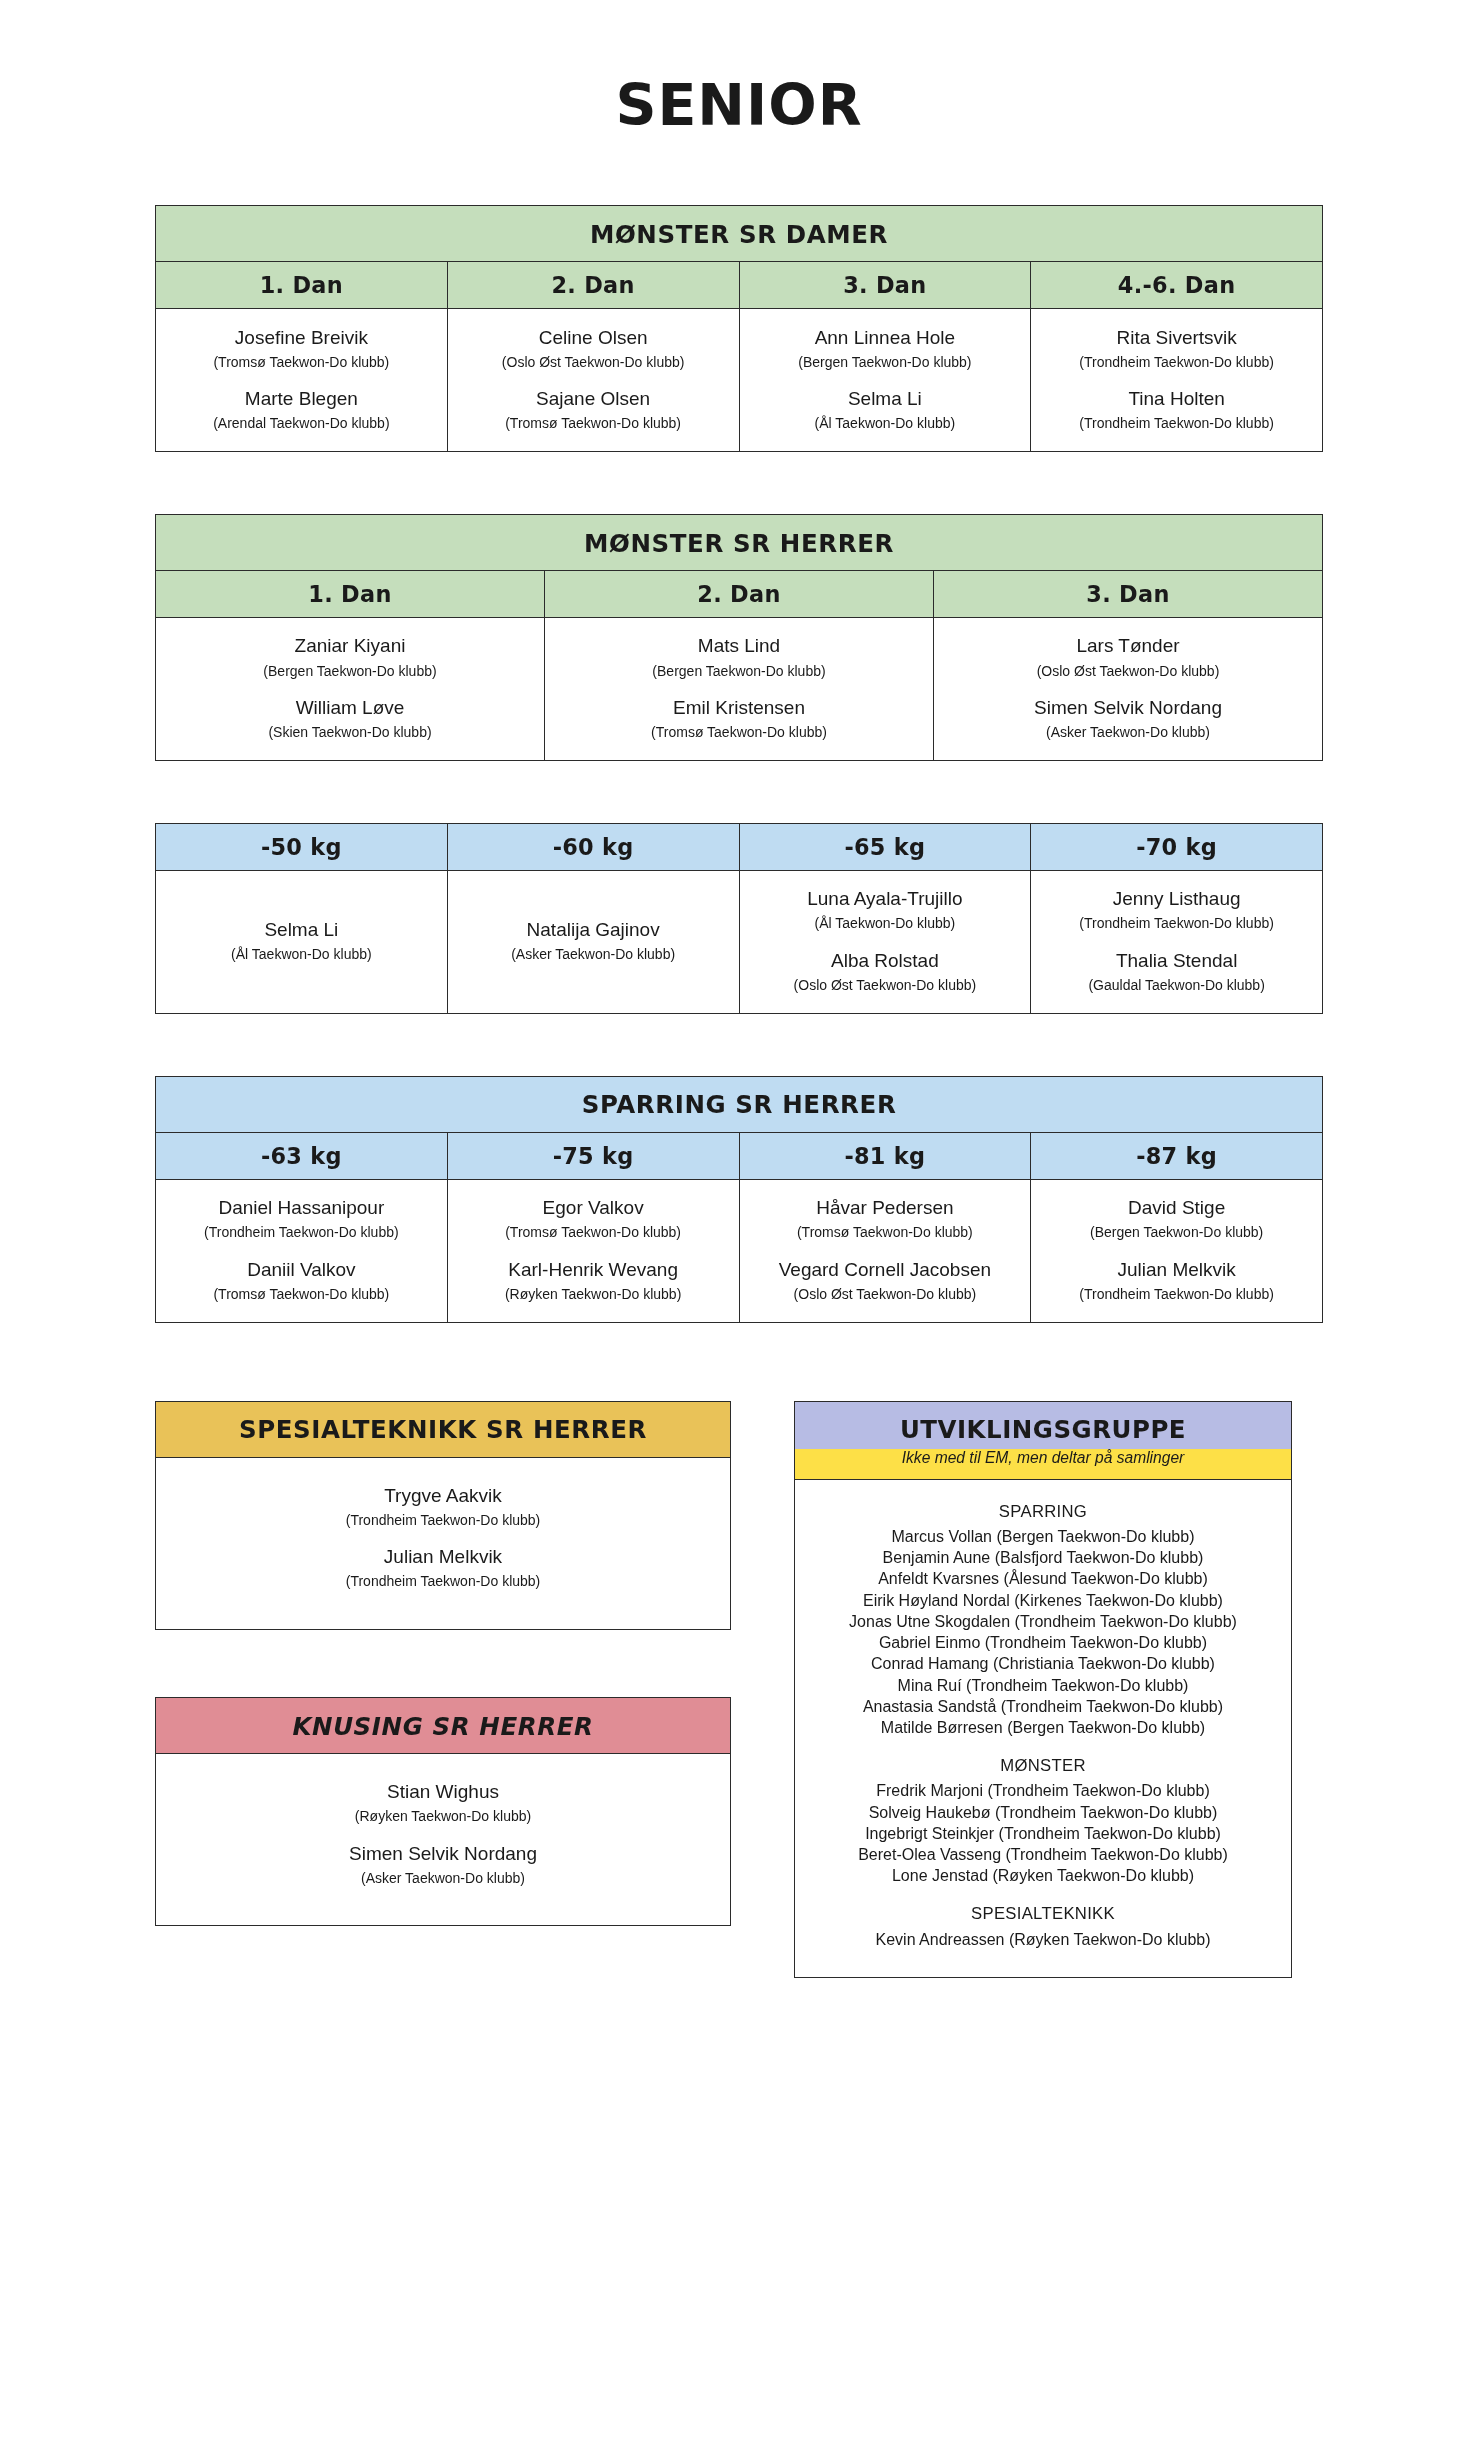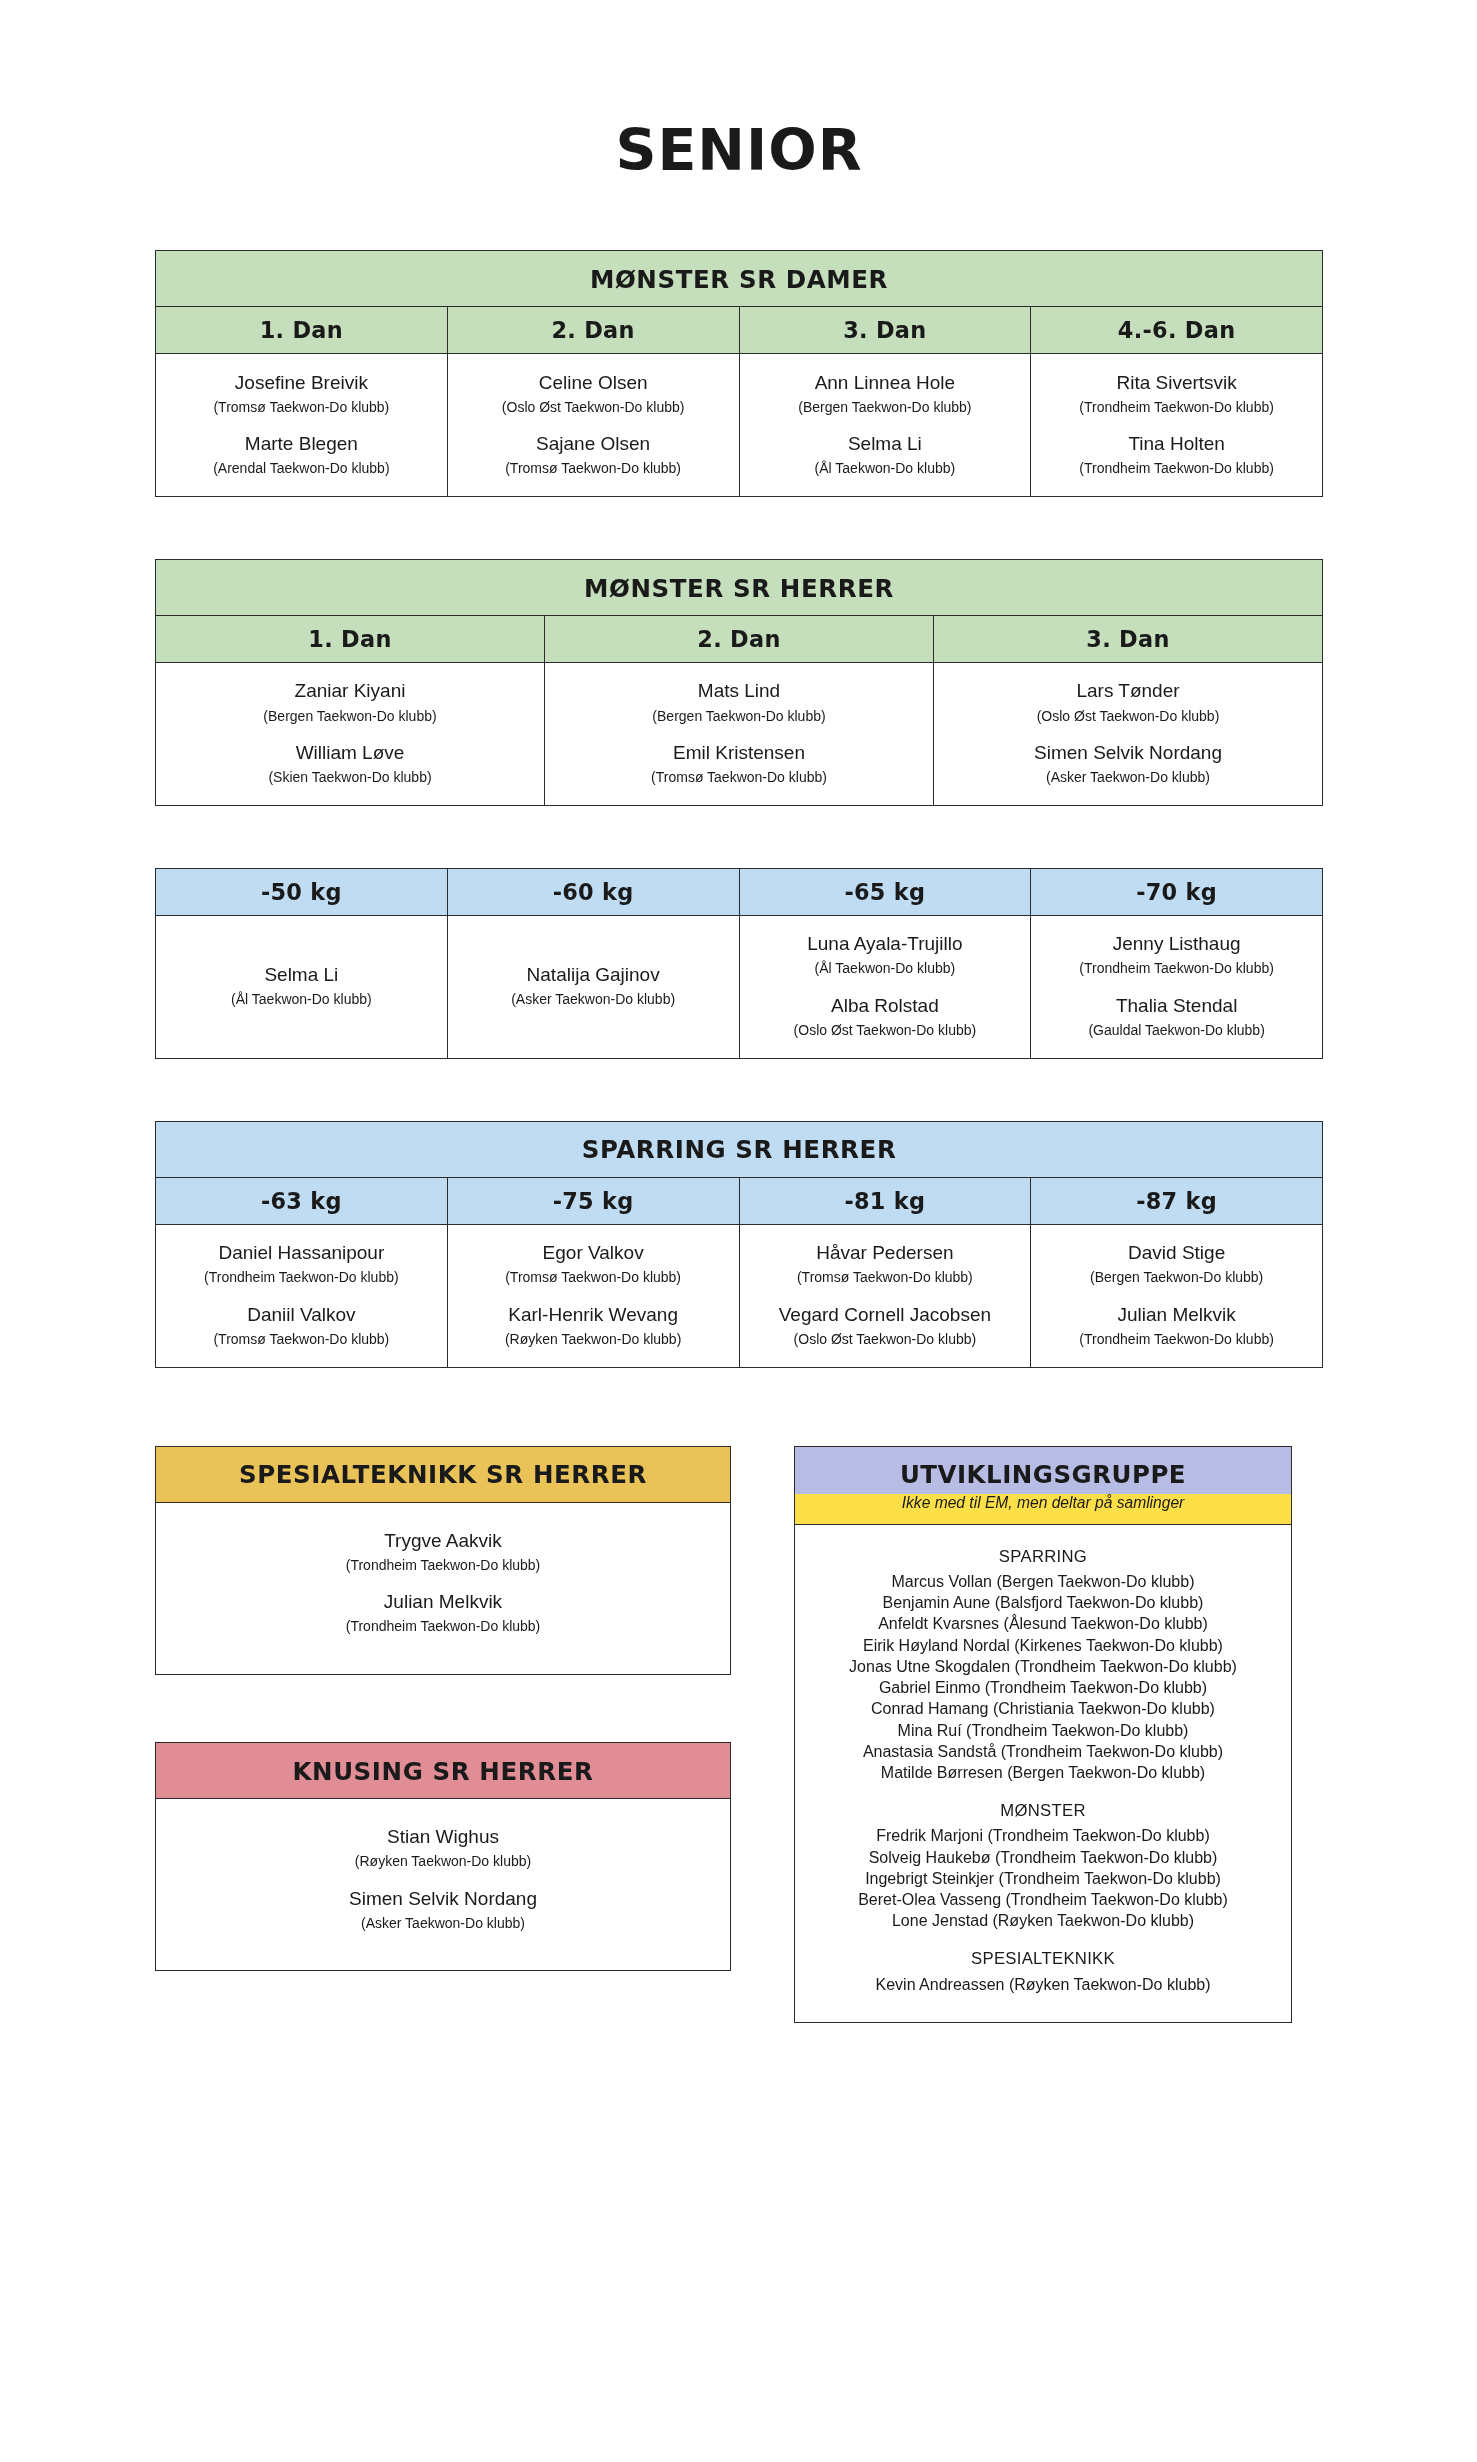--- a/index.html
+++ b/index.html
@@ -18,21 +18,21 @@
     min-height: 2462px;
     box-sizing: border-box;
     padding: 0;
     position: relative;
   }
   .page-title {
     text-align: center;
     font-size: 57px;
     font-weight: 800;
     letter-spacing: 1px;
-    margin: 117px 0 0 0;
+    margin: 72px 0 0 0;
     font-family: "DejaVu Sans", sans-serif;
   }
 
   .section {
     margin: 0 auto;
     width: 1168px;
   }
   .tbl {
     border-collapse: collapse;
     width: 100%;
@@ -90,21 +90,21 @@
     display: flex;
     gap: 63px;
     align-items: flex-start;
   }
   .bottom-left { width: 576px; }
   .bottom-right { width: 498px; }
 
   .small-tbl { border-collapse: collapse; width: 100%; table-layout: fixed; }
   .small-tbl td { border: 1.6px solid #2b2b2b; }
   .yellow { background: #e9c258; }
-  .red { background: #e08d95; }
+  .red { background: #e08d95; font-style: italic; }
 
   .box-body {
     background: #fff;
     padding: 27px 8.3px 30px 8.3px;
     text-align: center;
   }
   .box-body.tall { padding-bottom: 39px; }
 
   .dev-sub {
     text-align: center;

